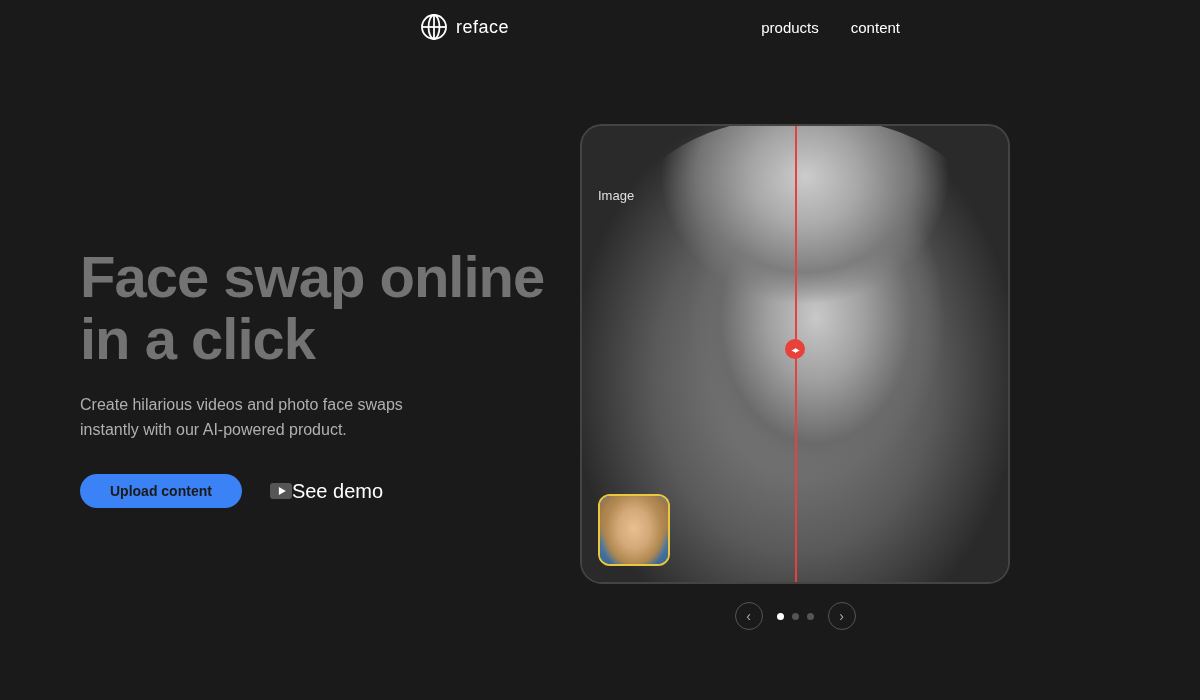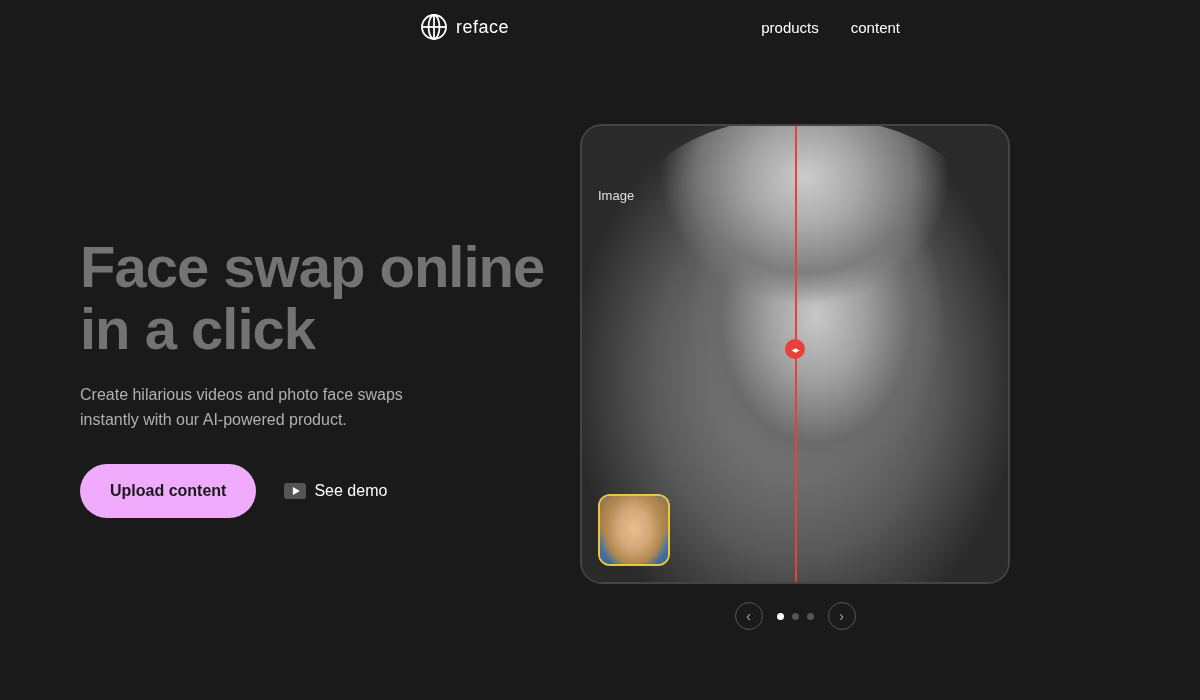--- a/index.html
+++ b/index.html
@@ -94,40 +94,39 @@
       max-width: 360px;
     }
 
     .hero-actions {
       display: flex;
       align-items: center;
       gap: 28px;
     }
 
     .btn-upload {
-      background: #f0abfc;
+      background: #3b82f6;
       color: #1a1a1a;
-      font-size: 16px;
+      font-size: 14px;
       font-weight: 600;
       border: none;
       border-radius: 50px;
-      padding: 18px 30px;
+      padding: 9px 30px;
       cursor: pointer;
     }
 
     .btn-demo {
       background: transparent;
       color: #ffffff;
-      font-size: 16px;
+      font-size: 20px;
       font-weight: 500;
       border: none;
       cursor: pointer;
       display: flex;
       align-items: center;
-      gap: 8px;
     }
 
     .btn-demo-icon {
       width: 22px;
       height: 16px;
       background: #555;
       border-radius: 3px;
       position: relative;
       display: inline-block;
     }

